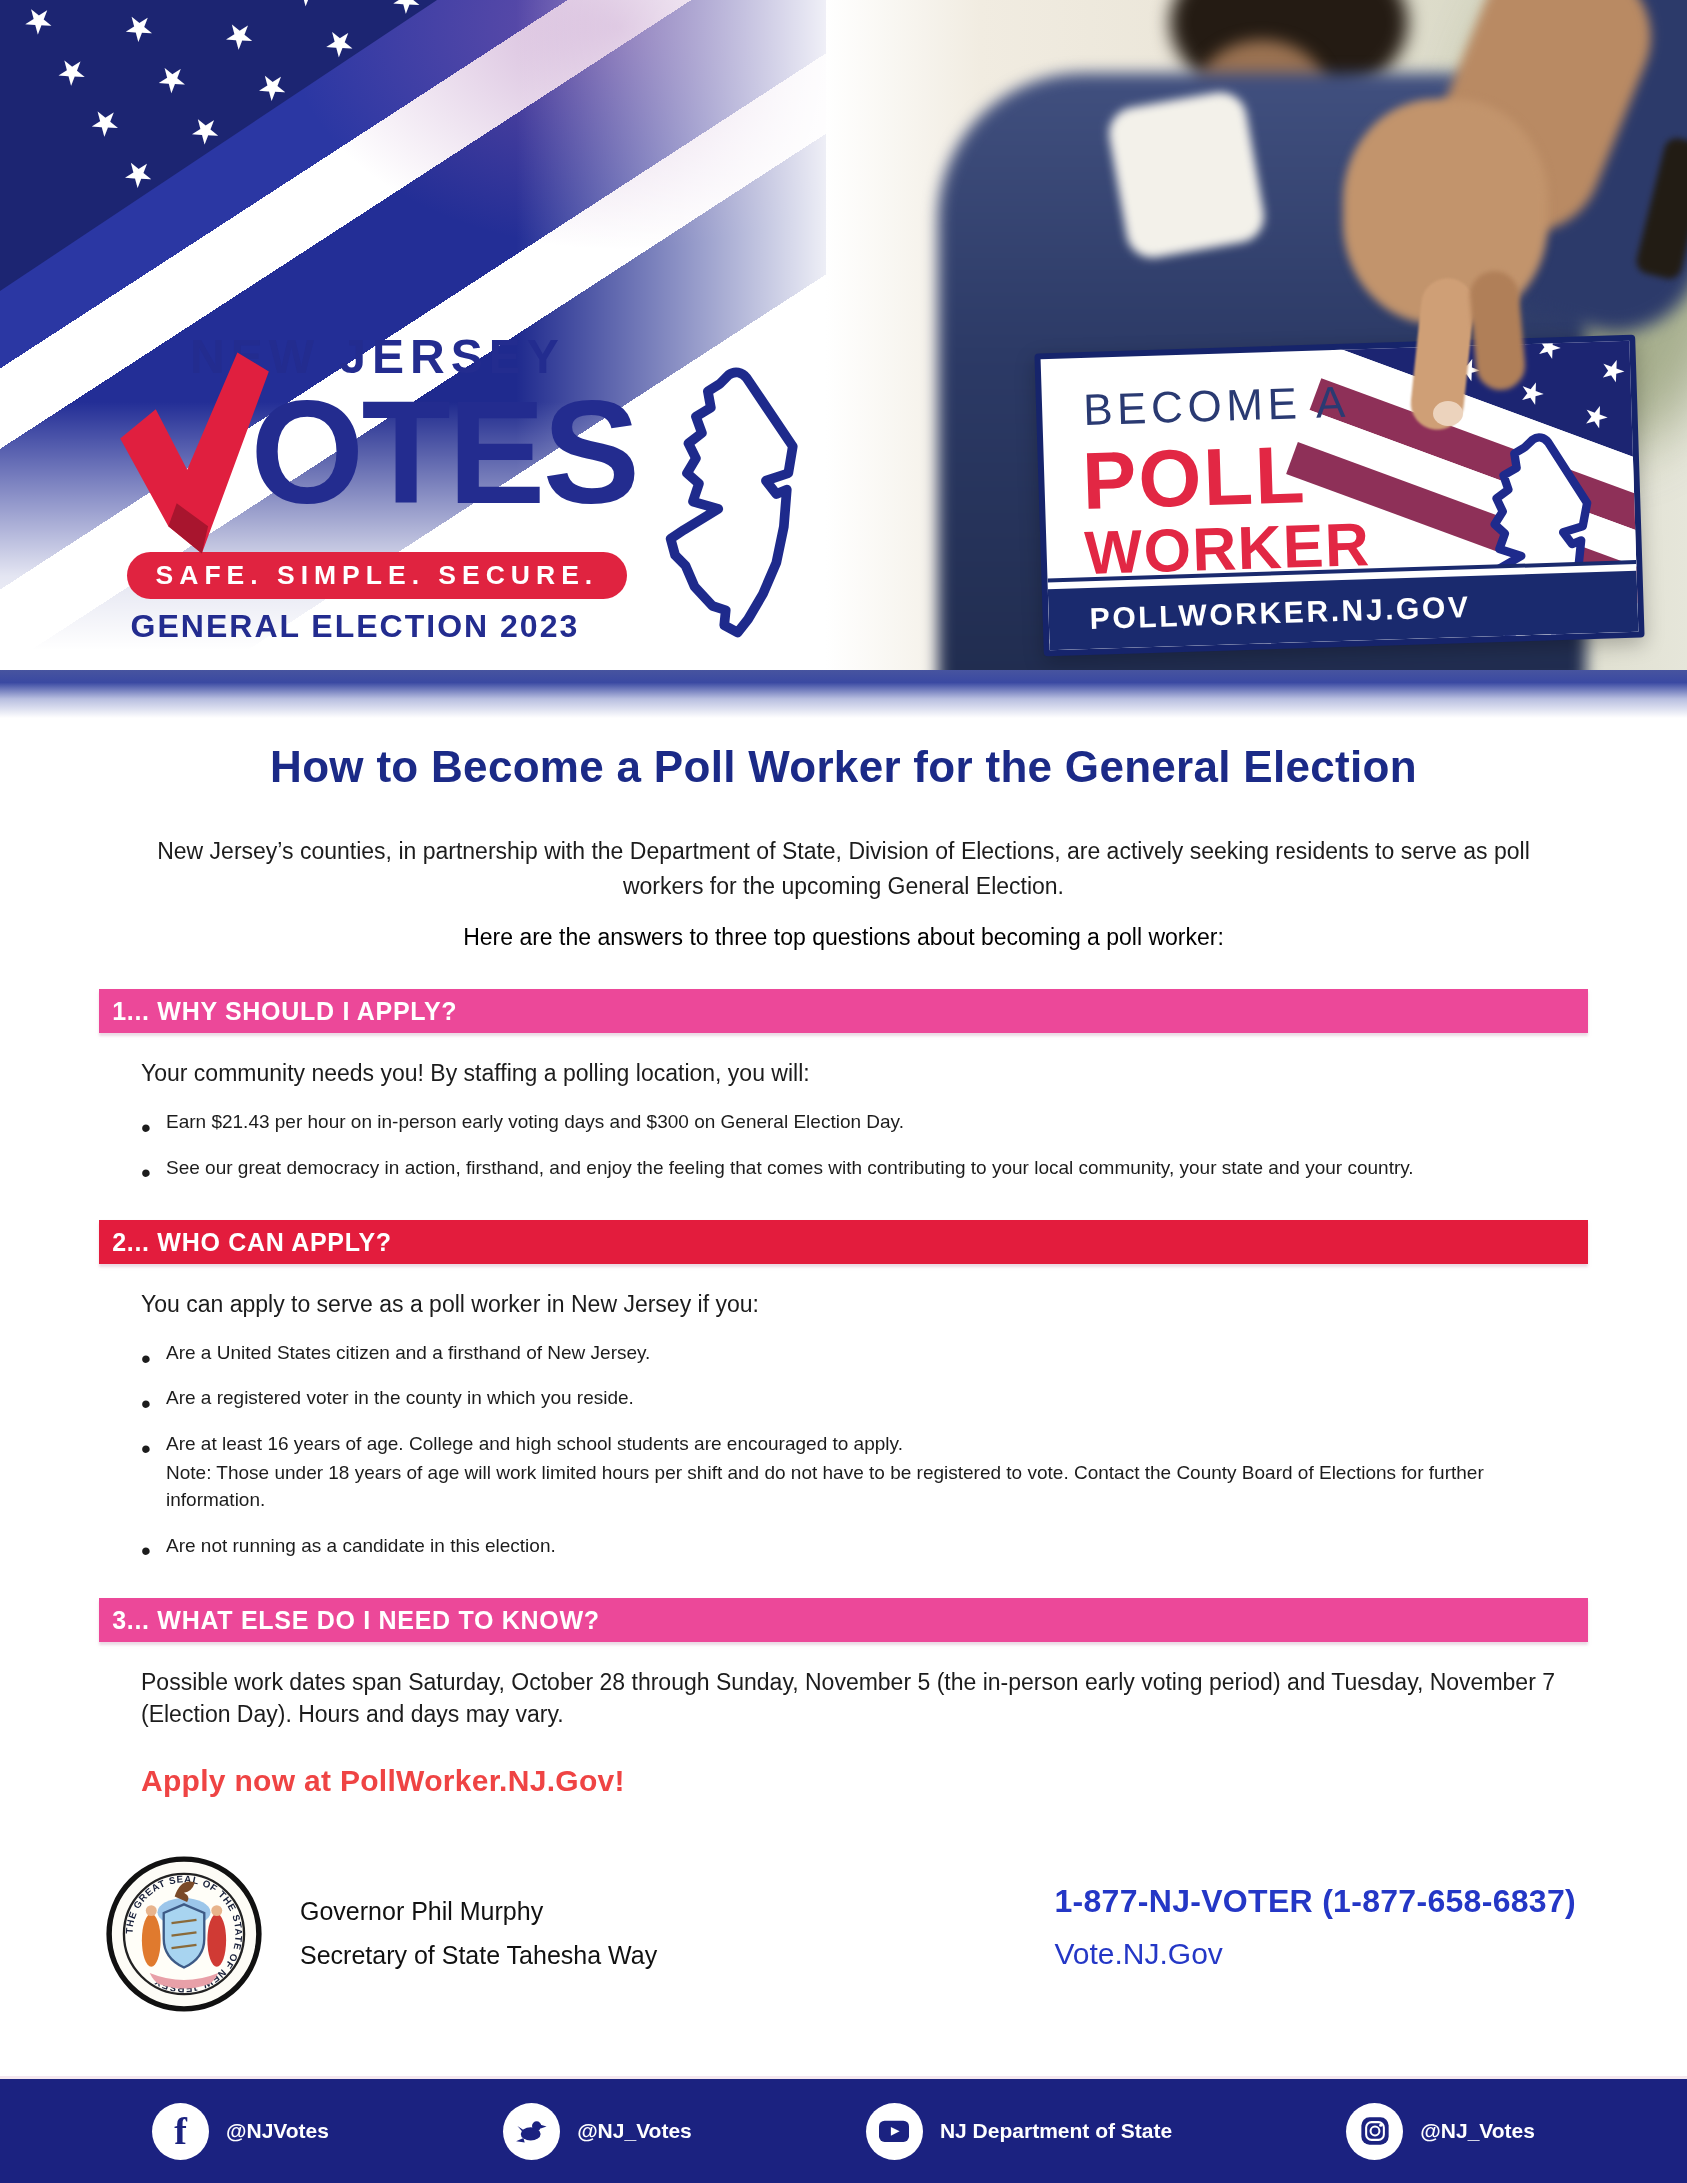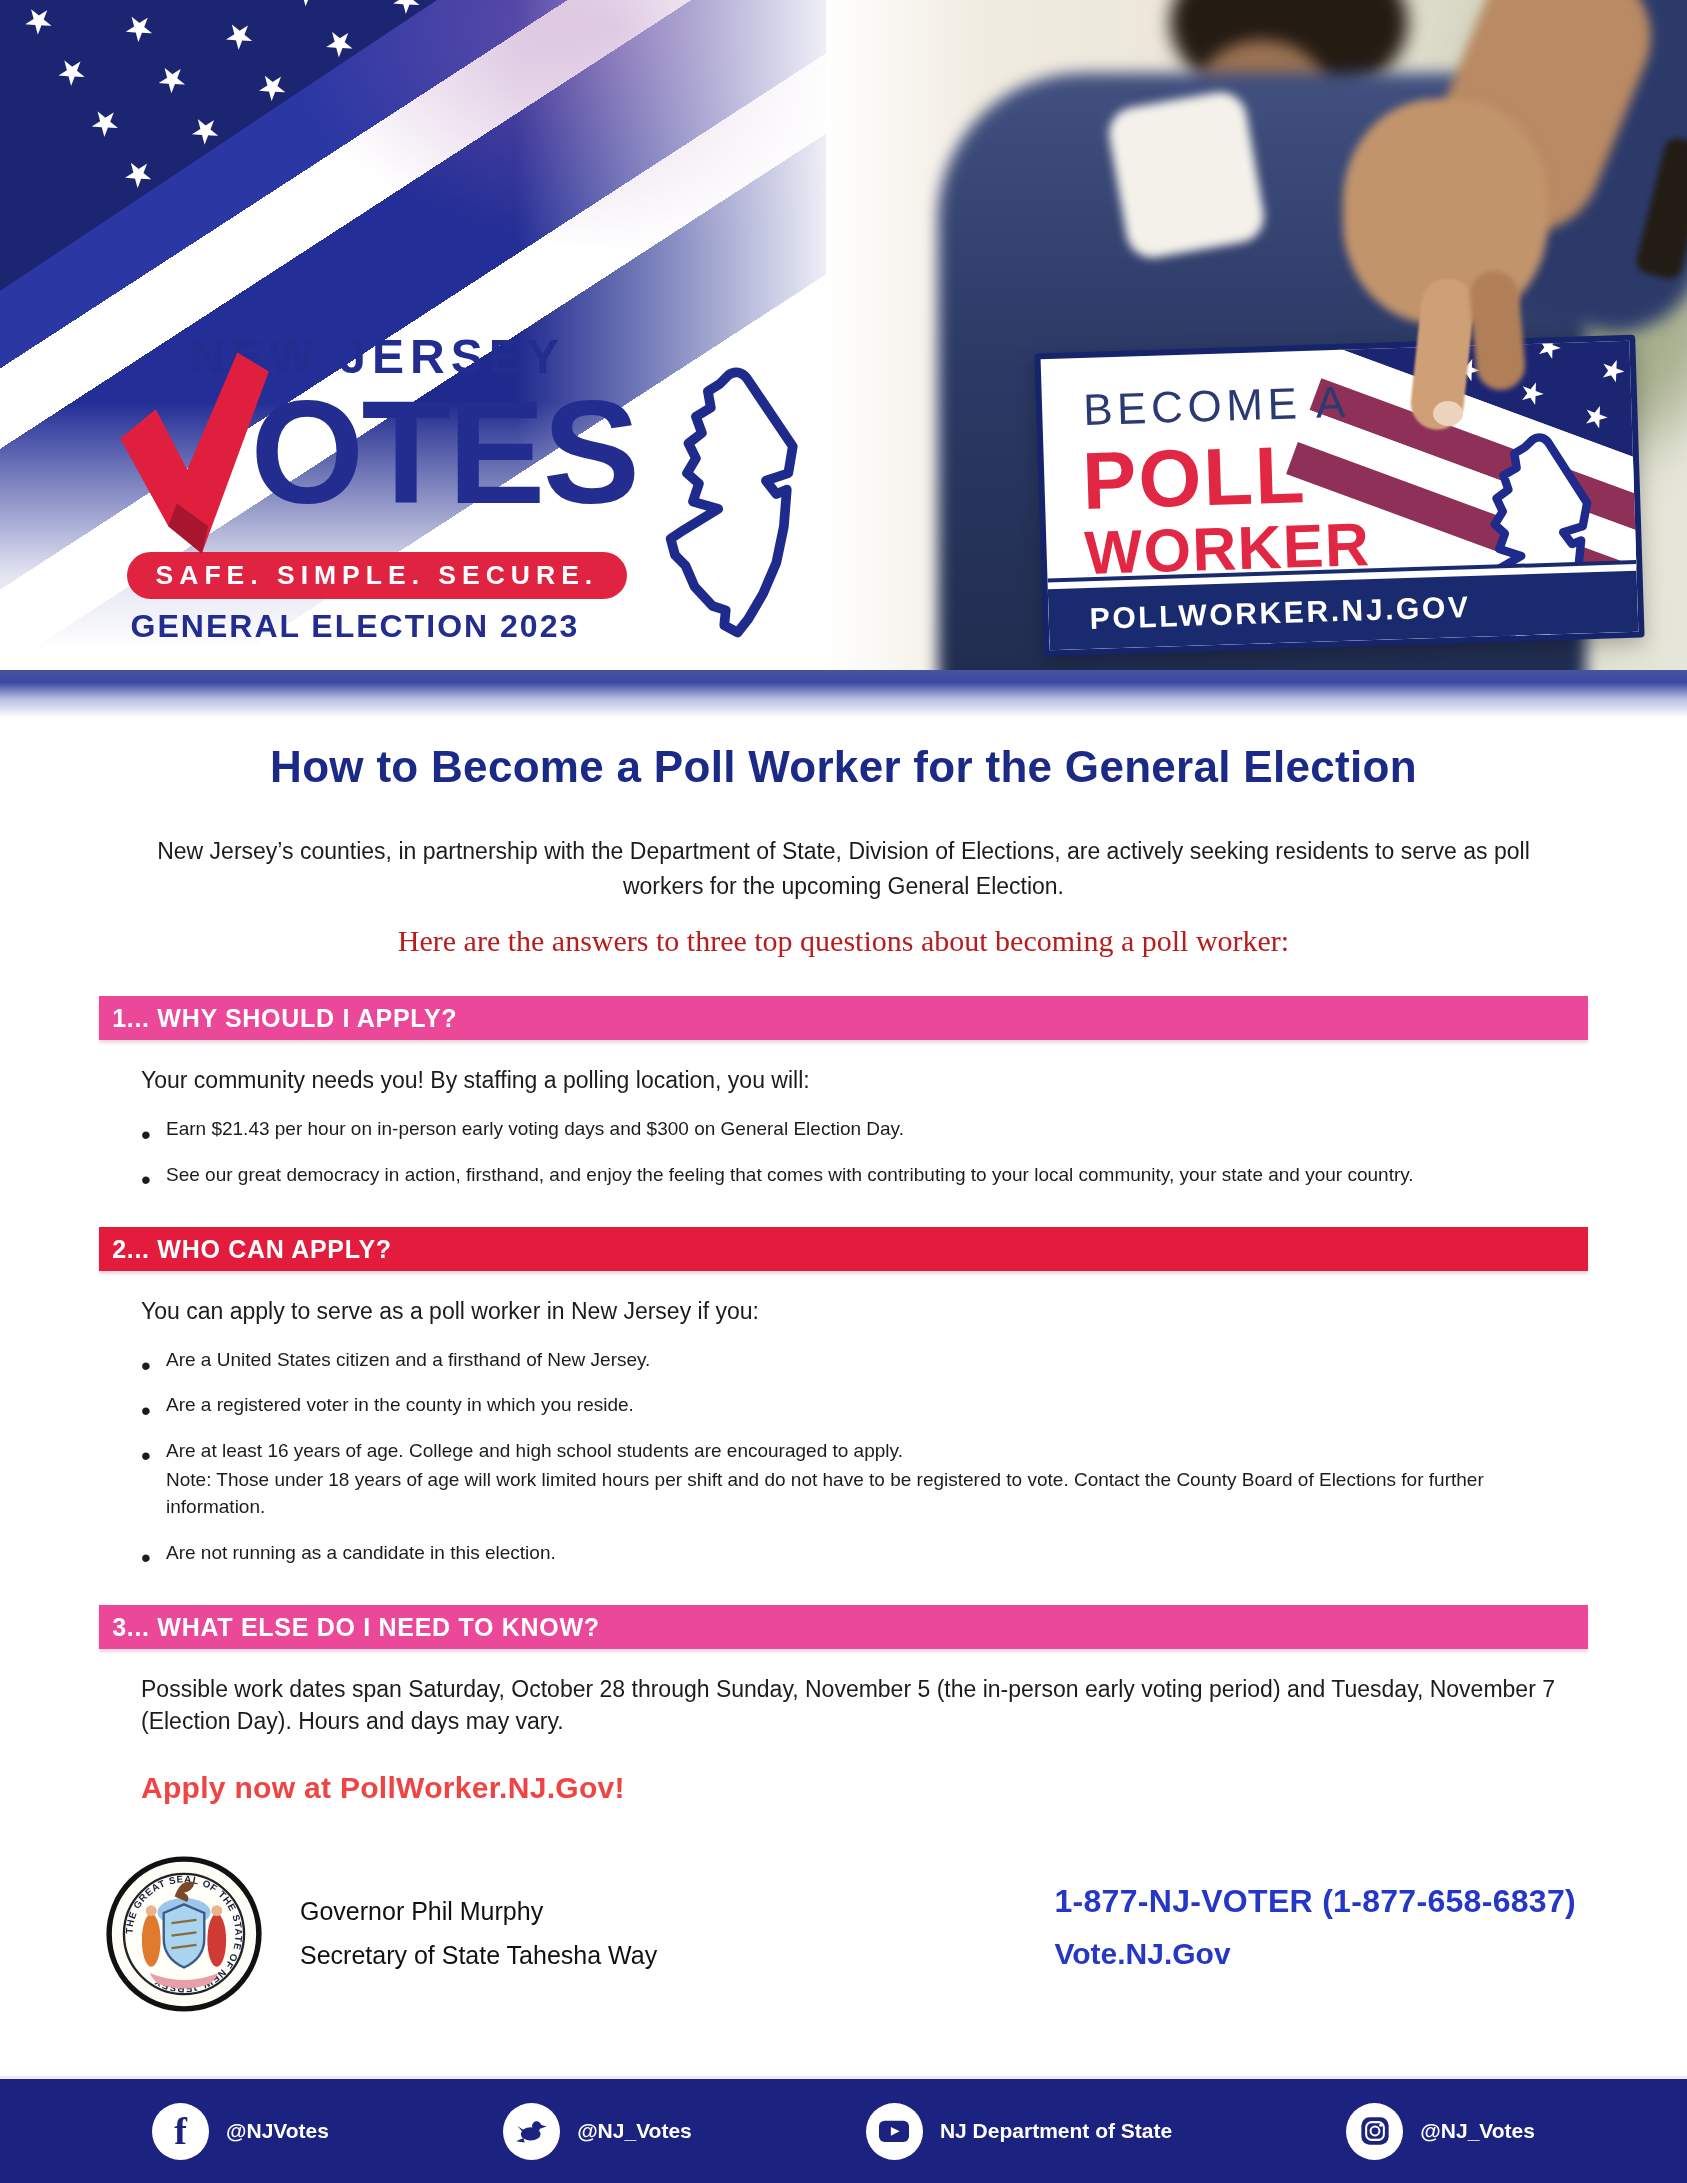--- a/index.html
+++ b/index.html
@@ -88,40 +88,40 @@
   .logo-nj{position:absolute;left:529px;top:34px;width:157px;height:283px;}
 
   
   .divider{position:absolute;left:0;top:670px;width:1687px;height:48px;
         background:linear-gradient(to bottom,#47549f 0%,#3a49a2 26%,rgba(96,110,185,.45) 60%,rgba(255,255,255,0) 100%);}
 
   
   .content{position:absolute;left:99px;top:722px;width:1489px;}
   .title{margin:20px 0 0 0;text-align:center;font-size:44px;font-weight:800;color:#1b2a87;letter-spacing:0.3px;}
   .intro{margin:42px auto 0;width:1409px;text-align:center;font-size:23px;line-height:1.5;color:#1c1c1c;}
-  .intro2{margin:21px auto 0;text-align:center;font-size:30px;color:#b91c1c;font-family:Liberation Serif, serif;}
+  .intro2{margin:21px auto 0;text-align:center;font-size:23px;color:#000000;}
   .banner{margin-top:38px;height:44px;line-height:44px;padding-left:13.2px;color:#ffffff;
         font-size:25px;font-weight:700;letter-spacing:0.7px;box-shadow:0 2.6px 2.6px rgba(216,186,204,.55);}
   .banner.blue{background:#ec4899;}
   .banner.red{background:#e31c3d;}
   .lead{margin:24px 0 0 42px;font-size:23px;color:#1c1c1c;line-height:1.4;}
   ul.bullets{list-style:none;margin:20px 0 0 42px;padding:0;}
   ul.bullets li{position:relative;padding-left:25px;font-size:19px;line-height:1.42;color:#1c1c1c;margin-top:18.5px;}
   ul.bullets li::before{content:"•";position:absolute;left:0;top:-1.3px;font-size:28px;color:#1c1c1c;}
   .note{margin-top:2.6px;}
   .cta{margin:34px 0 0 42px;font-size:30px;font-weight:800;color:#ef4444;letter-spacing:0.3px;}
 
   
   .footer{position:absolute;left:106px;top:1856px;width:1482px;display:flex;align-items:flex-start;}
   .seal{width:156px;height:156px;flex:0 0 auto;}
   .officials{margin-left:38px;padding-top:41px;font-size:25px;color:#111;}
   .officials div{margin-bottom:14.6px;}
   .contact{margin-left:auto;padding-top:26.5px;padding-right:12px;}
   .phone{font-size:32px;font-weight:800;color:#2437c6;letter-spacing:0.3px;}
-  .site{margin-top:17px;font-size:30px;font-weight:700;color:#2437c6;}
+  .site{margin-top:17px;font-size:30px;font-weight:400;color:#2437c6;}
 
   
   .socialbar{position:absolute;left:0;top:2076px;width:1687px;height:107px;background:#1b2280;
         border-top:3.3px solid #f4e7ee;display:flex;align-items:center;justify-content:space-between;
         padding:0 152px;box-sizing:border-box;}
   .social-item{display:flex;align-items:center;gap:17px;color:#fff;font-size:21px;font-weight:700;}
   .icon-circle{width:57px;height:57px;border-radius:50%;background:#fff;color:#1b2280;
         display:flex;align-items:center;justify-content:center;flex:0 0 auto;}
   .fb-f{font-size:38px;font-weight:800;font-family:"Liberation Serif",serif;}
 

